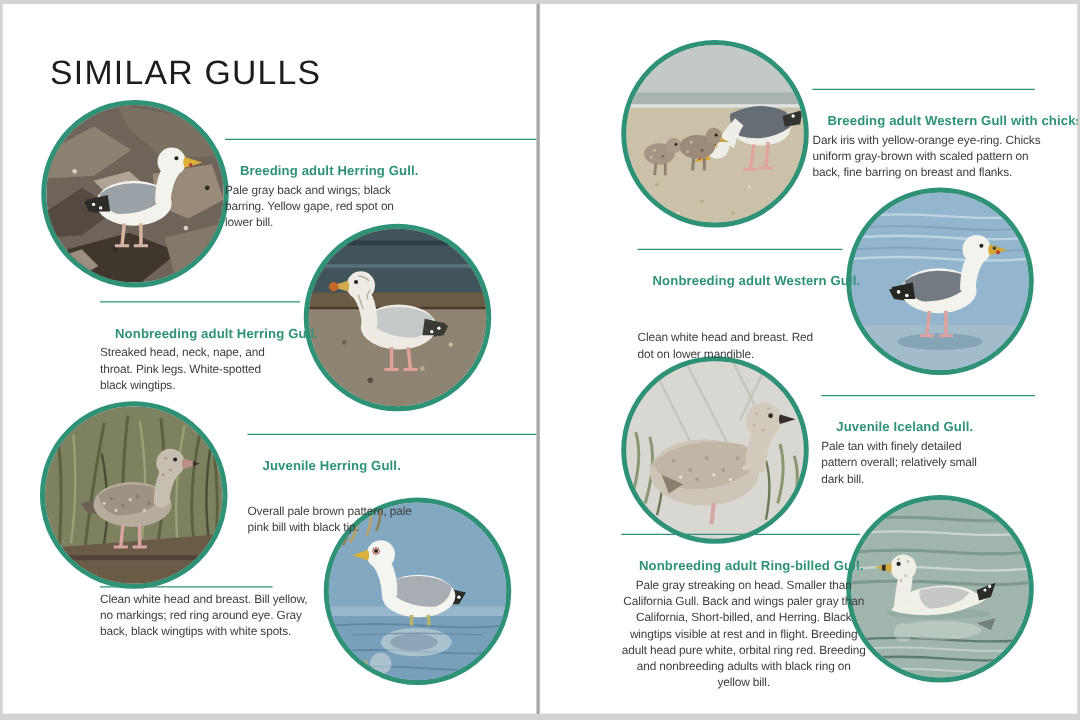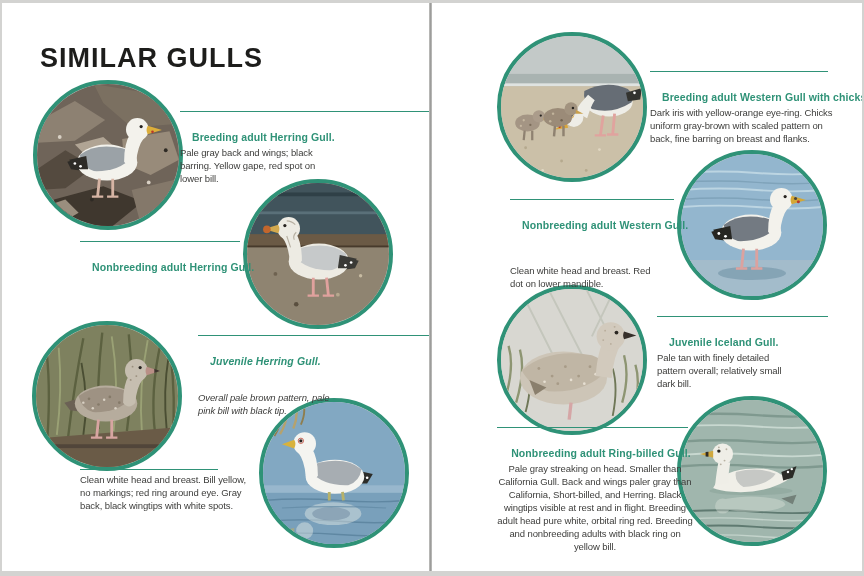--- a/index.html
+++ b/index.html
@@ -6,21 +6,21 @@
   body{
     width:864px;height:576px;position:relative;overflow:hidden;
     background:#d3d3d1;
     font-family:"Liberation Sans", sans-serif;
   }
   .spread{position:absolute;left:2px;top:3px;width:860px;height:568px;background:#ffffff;}
   .gutter{position:absolute;left:429px;top:0;width:3px;height:576px;
     background:linear-gradient(90deg,#c2c2c0,#9d9d9b,#c2c2c0);}
   .title{
     position:absolute;left:38px;top:40px;margin:0;
-    font-size:27px;font-weight:bold;letter-spacing:1px;color:#1d1d1b;
+    font-size:27px;font-weight:normal;letter-spacing:1px;color:#1d1d1b;
   }
   .photo{
     position:absolute;width:150px;height:150px;border-radius:50%;
     border:4px solid #2f9277;box-sizing:border-box;overflow:hidden;background:#cfd3cf;
   }
   .photo svg{display:block;width:142px;height:142px;}
   .entry{position:absolute;}
   .rule{height:0;border-top:1.5px solid #2f9277;}
   .heading{
     margin-top:19px;font-size:10.5px;font-weight:bold;color:#2f9277;
@@ -322,23 +322,24 @@
 
   <div class="entry" style="left:178px;top:108px;">
     <div class="rule" style="width:250px;"></div>
     <div class="heading">Breeding adult Herring Gull.</div>
     <div class="btext" style="width:140px;">Pale gray back and wings; black barring. Yellow gape, red spot on lower bill.</div>
   </div>
 
   <div class="entry" style="left:78px;top:238px;">
     <div class="rule" style="width:160px;"></div>
     <div class="heading">Nonbreeding adult Herring Gull.</div>
-  </div>
-
-  <div class="entry" style="left:196px;top:332px;font-style:italic;">
+    <div class="btext" style="width:152px;">Streaked head, neck, nape, and throat. Pink legs. White-spotted black wingtips.</div>
+  </div>
+
+  <div class="entry" style="left:196px;top:344px;">
     <div class="rule" style="width:232px;"></div>
     <div class="heading">Juvenile Herring Gull.</div>
     <div class="btext" style="width:135px;margin-top:24px;">Overall pale brown pattern, pale pink bill with black tip.</div>
   </div>
 
   <div class="entry" style="left:78px;top:466px;">
     <div class="rule" style="width:138px;"></div>
     <div class="btext" style="width:178px;">Clean white head and breast. Bill yellow, no markings; red ring around eye. Gray back, black wingtips with white spots.</div>
   </div>
 

